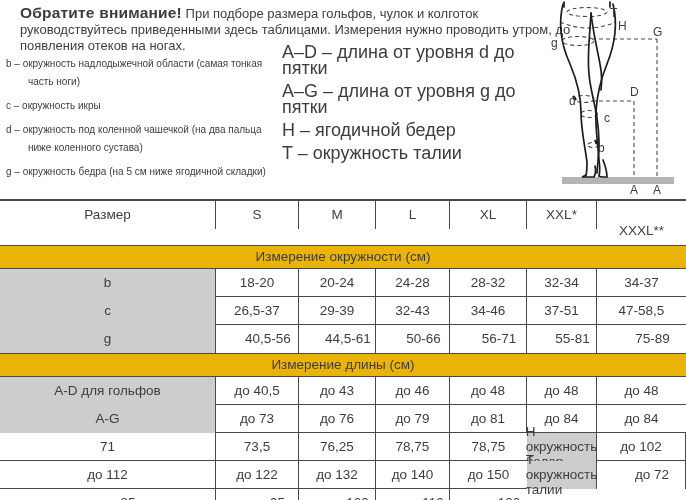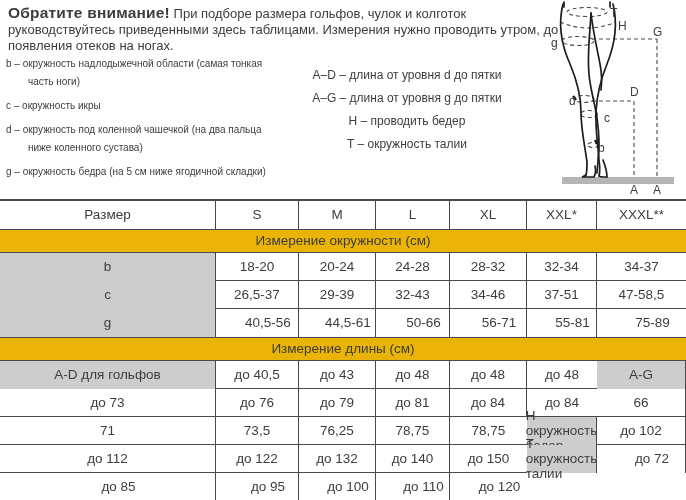--- a/index.html
+++ b/index.html
@@ -1,37 +1,37 @@
 <!DOCTYPE html>
 <html><head>
 <meta charset="utf-8">
 <style>
   * { margin:0; padding:0; box-sizing:border-box; }
   html,body { background:#fff; }
   body { font-family:"Liberation Sans","DejaVu Sans",sans-serif; color:#3d3d3d; }
   .page { position:relative; width:686px; height:500px; overflow:hidden; background:#fff; }
 
   
-  .intro { position:absolute; left:8px; top:5px; width:556px; font-size:13px; line-height:16px; color:#3d3d3d; }
+  .intro { position:absolute; left:20px; top:5px; width:556px; font-size:13px; line-height:16px; color:#3d3d3d; }
   .intro .title { font-size:15.5px; font-weight:bold; letter-spacing:.2px; }
 
   
   .defs-left { position:absolute; left:6px; top:55px; width:262px; font-size:10px; line-height:18px; }
   .defs-left p { margin:0 0 6px 0; padding-left:22px; text-indent:-22px; }
-  .defs-mid { position:absolute; left:282px; top:67px; width:250px; font-size:12px; line-height:16px;text-align:center; }
+  .defs-mid { position:absolute; left:282px; top:44px; width:250px; font-size:18px; line-height:16px; }
   .defs-mid p { margin:0 0 7px 0; }
 
   
   .diagram { position:absolute; left:540px; top:0; width:146px; height:197px; }
 
   
   .tbl { position:absolute; left:0; top:199px; width:686px; border-top:2px solid #494949; font-size:13.5px; }
   .hdr { display:grid; grid-template-columns:216px 83px 77px 74px 77px 70px 89px; border-bottom:1.5px solid #494949; }
   .hdr .cell { height:27.5px; display:flex; align-items:center; justify-content:center; border-right:1.5px solid #494949; }
-  .hdr .cell.lastcol { border-right:none; }
+  .hdr .cell.lastcol { border-right:none;margin-top:16px; }
   .band { height:23px; display:flex; align-items:center; justify-content:center; border-bottom:1.5px solid #494949; background:#eab308; }
   .sec { display:grid; grid-template-columns:216px 83px 77px 74px 77px 70px 89px; border-bottom:1.5px solid #494949; }
   .sec:last-child { border-bottom:none; }
   .cell { display:flex; align-items:center; justify-content:center; }
   .sec .cell { height:28px; }
   .sec .label { background:#cdcdcd; border-right:1.5px solid #494949; }
   .sec .data { border-right:1.5px solid #494949; border-bottom:1.5px solid #494949; background:#fff; }
   .sec .data.lastcol { border-right:none; }
   .sec .data.lastrow { border-bottom:none;margin-left:22px; }
 </style>
@@ -45,21 +45,21 @@
   <div class="defs-left">
     <p>b – окружность надлодыжечной области (самая тонкая часть ноги)</p>
     <p>c – окружность икры</p>
     <p>d – окружность под коленной чашечкой (на два пальца ниже коленного сустава)</p>
     <p>g – окружность бедра (на 5 см ниже ягодичной складки)</p>
   </div>
 
   <div class="defs-mid">
     <p>A–D – длина от уровня d до пятки</p>
     <p>A–G – длина от уровня g до пятки</p>
-    <p>H – проводить бедер</p>
+    <p>H – ягодичной бедер</p>
     <p>T – окружность талии</p>
   </div>
 
   <div class="diagram">
     <svg width="146" height="197" viewBox="0 0 146 197">
 
       <rect x="22" y="177" width="112" height="7" fill="#b5b5b5"></rect>
 
       <g stroke="#4a4a4a" stroke-width="1.1" fill="none" stroke-dasharray="4 3">
         <path d="M117,39 V177"></path>
@@ -138,31 +138,31 @@
           <div class="cell data lastrow">50-66</div>
           <div class="cell data lastrow">56-71</div>
           <div class="cell data lastrow">55-81</div>
           <div class="cell data lastrow lastcol">75-89</div>
         </div>
         <div class="band">Измерение длины (см)</div>
         <div class="sec">
           <div class="cell label">A-D для гольфов</div>
           <div class="cell data">до 40,5</div>
           <div class="cell data">до 43</div>
+          <div class="cell data">до 46</div>
           <div class="cell data">до 48</div>
           <div class="cell data">до 48</div>
           <div class="cell data lastcol">до 48</div>
           <div class="cell label">A-G</div>
           <div class="cell data">до 73</div>
           <div class="cell data">до 76</div>
           <div class="cell data">до 79</div>
           <div class="cell data">до 81</div>
           <div class="cell data">до 84</div>
           <div class="cell data lastcol">до 84</div>
-          <div class="cell data">66</div>
           <div class="cell data">71</div>
           <div class="cell data">73,5</div>
           <div class="cell data">76,25</div>
           <div class="cell data">78,75</div>
           <div class="cell data lastcol">78,75</div>
           <div class="cell label">H окружность бедер</div>
           <div class="cell data">до 102</div>
           <div class="cell data">до 112</div>
           <div class="cell data">до 122</div>
           <div class="cell data">до 132</div>

